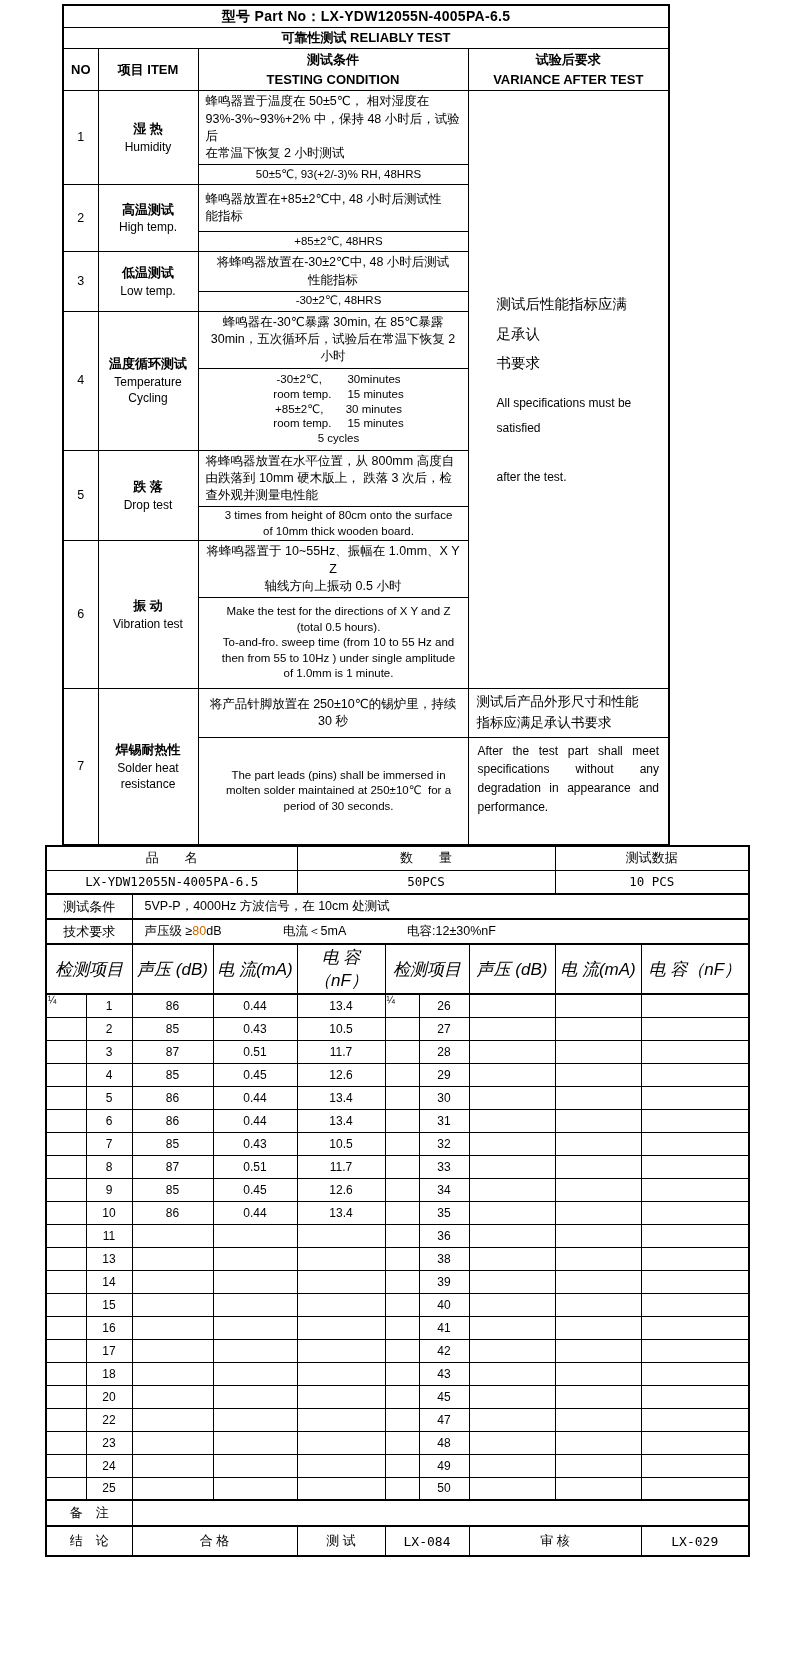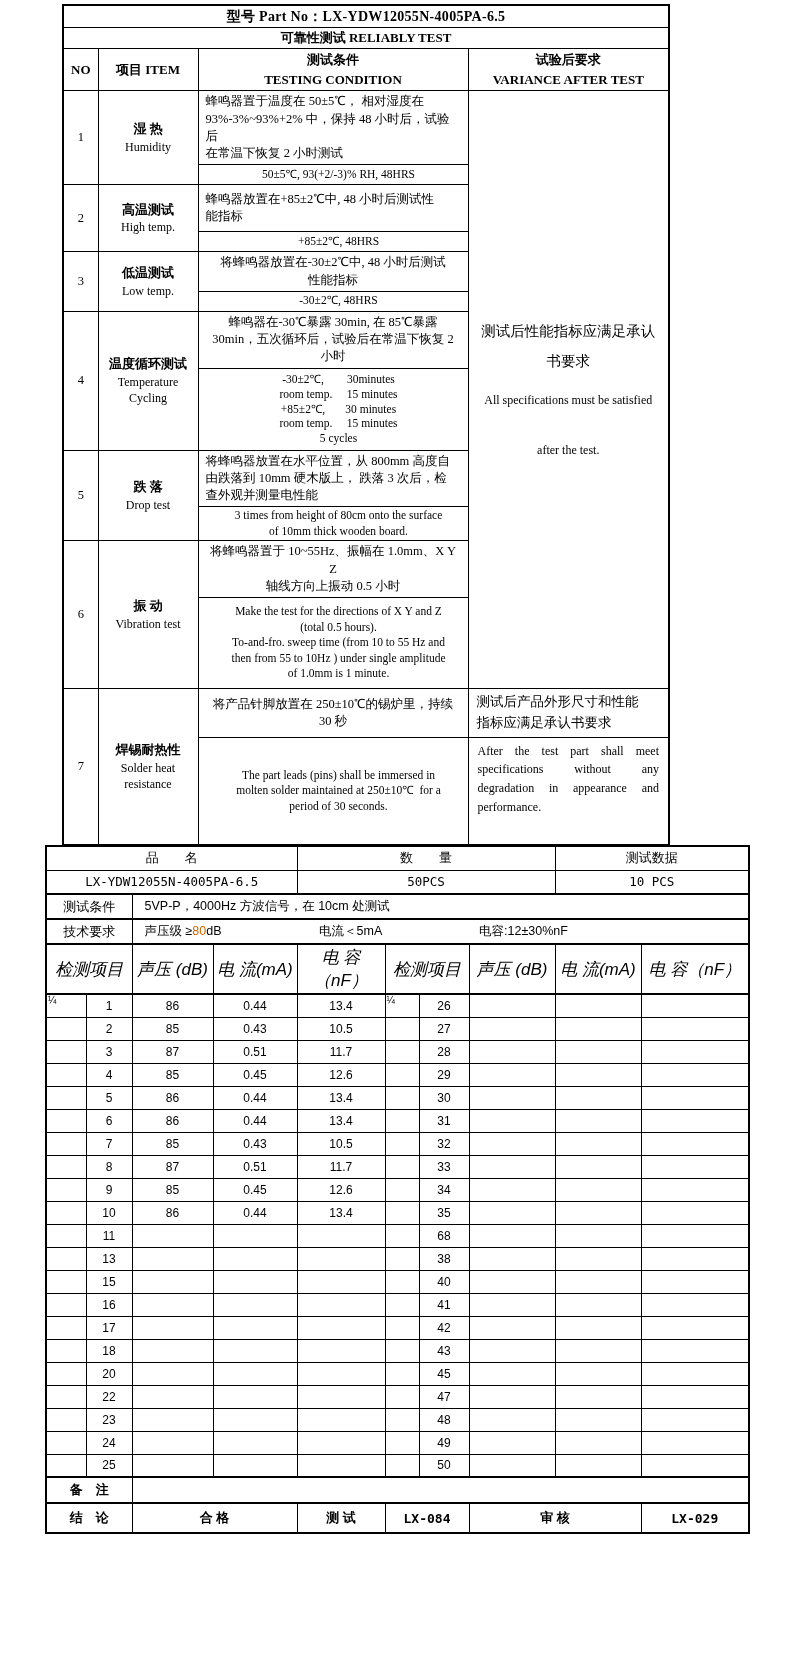--- a/index.html
+++ b/index.html
@@ -14,50 +14,50 @@
     background:var(--paper);color:var(--text);
     font-family:"Liberation Sans","DejaVu Sans",sans-serif;
     overflow:hidden;
   }
   table{border-collapse:collapse;table-layout:fixed;background:#fff;}
   td{border:1px solid var(--border);vertical-align:middle;text-align:center;overflow:hidden;}
   .pre{white-space:pre-wrap;}
 
   
   .t1{position:absolute;left:62px;top:4px;width:606px;border:2px solid var(--border);}
-  .t1 td{font-size:12.5px;padding:1px 5px;line-height:1.38;font-family:Liberation Serif, serif;}
+  .t1 td{font-size:12.5px;padding:1px 5px;line-height:1.38;}
   .t1 .title{font-weight:bold;font-size:14px;letter-spacing:.3px;}
   .t1 .subtitle{font-weight:bold;font-size:13px;}
   .t1 tr.head td{font-weight:bold;font-size:13px;line-height:1.5;}
   .t1 .no{font-size:12.5px;}
   .t1 .item .cn{font-weight:bold;font-size:13px;}
   .t1 .item .en{font-size:12px;margin-top:1px;}
   .t1 .cond{font-size:12.5px;text-align:left;padding:2px 7px;}
   .t1 .cond.ctr{text-align:center;}
   .t1 .sub{font-size:11.5px;line-height:1.35;padding-left:16px;}
   .t1 .sub.tight{line-height:1.3;font-size:11.5px;}
-  .t1 .var{text-align:center;padding:6px 10px;}
+  .t1 .var{text-align:left;padding:6px 28px;}
   .t1 .vcn{font-size:14.5px;line-height:2.05;}
   .t1 .ven{font-size:12px;line-height:2.05;margin-top:12px;}
   .t1 .var7cn{font-size:13.5px;text-align:left;line-height:1.55;padding:3px 8px;}
   .t1 .var7en{font-size:12px;text-align:justify;vertical-align:top;padding:4px 9px;line-height:1.55;}
 
   
   .t2{position:absolute;left:45px;top:845px;width:703px;border:2px solid var(--border);}
   .t2 td{font-size:12.5px;padding:1px 3px;}
   .t2 .left{text-align:left;padding-left:12px;}
   .t2 .mono{font-family:"DejaVu Sans Mono","Liberation Mono",monospace;font-size:12.5px;}
   .t2 .lbl{font-size:13px;}
   .t2 tr.sect td{border-top:2px solid var(--border);}
   .t2 tr.ghead td{border-top:2px solid var(--border);border-bottom:2px solid var(--border);font-size:17px;font-style:italic;}
   .t2 .num{font-size:12px;}
   .t2 .mark{font-size:10px;text-align:left;padding:0 1px;vertical-align:top;}
   .t2 .hl{color:var(--highlight);}
-  .t2 .gap{margin-left:56px;padding-left:38px;}
-  .t2 tr.foot td{border-top:2px solid var(--border);font-size:13px;font-weight:bold;}
+  .t2 .gap{margin-left:20px;padding-left:38px;}
+  .t2 tr.foot td{border-top:2px solid var(--border);font-size:13px;}
 </style>
 </head>
 <body>
 
 <table class="t1">
   <colgroup>
       <col style="width:35px">
       <col style="width:100px">
       <col style="width:270px">
       <col style="width:201px">
@@ -376,40 +376,52 @@
         <td class="num"></td>
       </tr>
 
       <tr style="height:23px">
         <td class="mark"></td>
         <td class="num">11</td>
         <td class="num"></td>
         <td class="num"></td>
         <td class="num"></td>
         <td class="mark"></td>
-        <td class="num">68</td>
+        <td class="num">36</td>
         <td class="num"></td>
         <td class="num"></td>
         <td class="num"></td>
       </tr>
 
 
       <tr style="height:23px">
         <td class="mark"></td>
         <td class="num">13</td>
         <td class="num"></td>
         <td class="num"></td>
         <td class="num"></td>
         <td class="mark"></td>
         <td class="num">38</td>
         <td class="num"></td>
         <td class="num"></td>
         <td class="num"></td>
       </tr>
 
+      <tr style="height:23px">
+        <td class="mark"></td>
+        <td class="num">14</td>
+        <td class="num"></td>
+        <td class="num"></td>
+        <td class="num"></td>
+        <td class="mark"></td>
+        <td class="num">39</td>
+        <td class="num"></td>
+        <td class="num"></td>
+        <td class="num"></td>
+      </tr>
 
       <tr style="height:23px">
         <td class="mark"></td>
         <td class="num">15</td>
         <td class="num"></td>
         <td class="num"></td>
         <td class="num"></td>
         <td class="mark"></td>
         <td class="num">40</td>
         <td class="num"></td>

